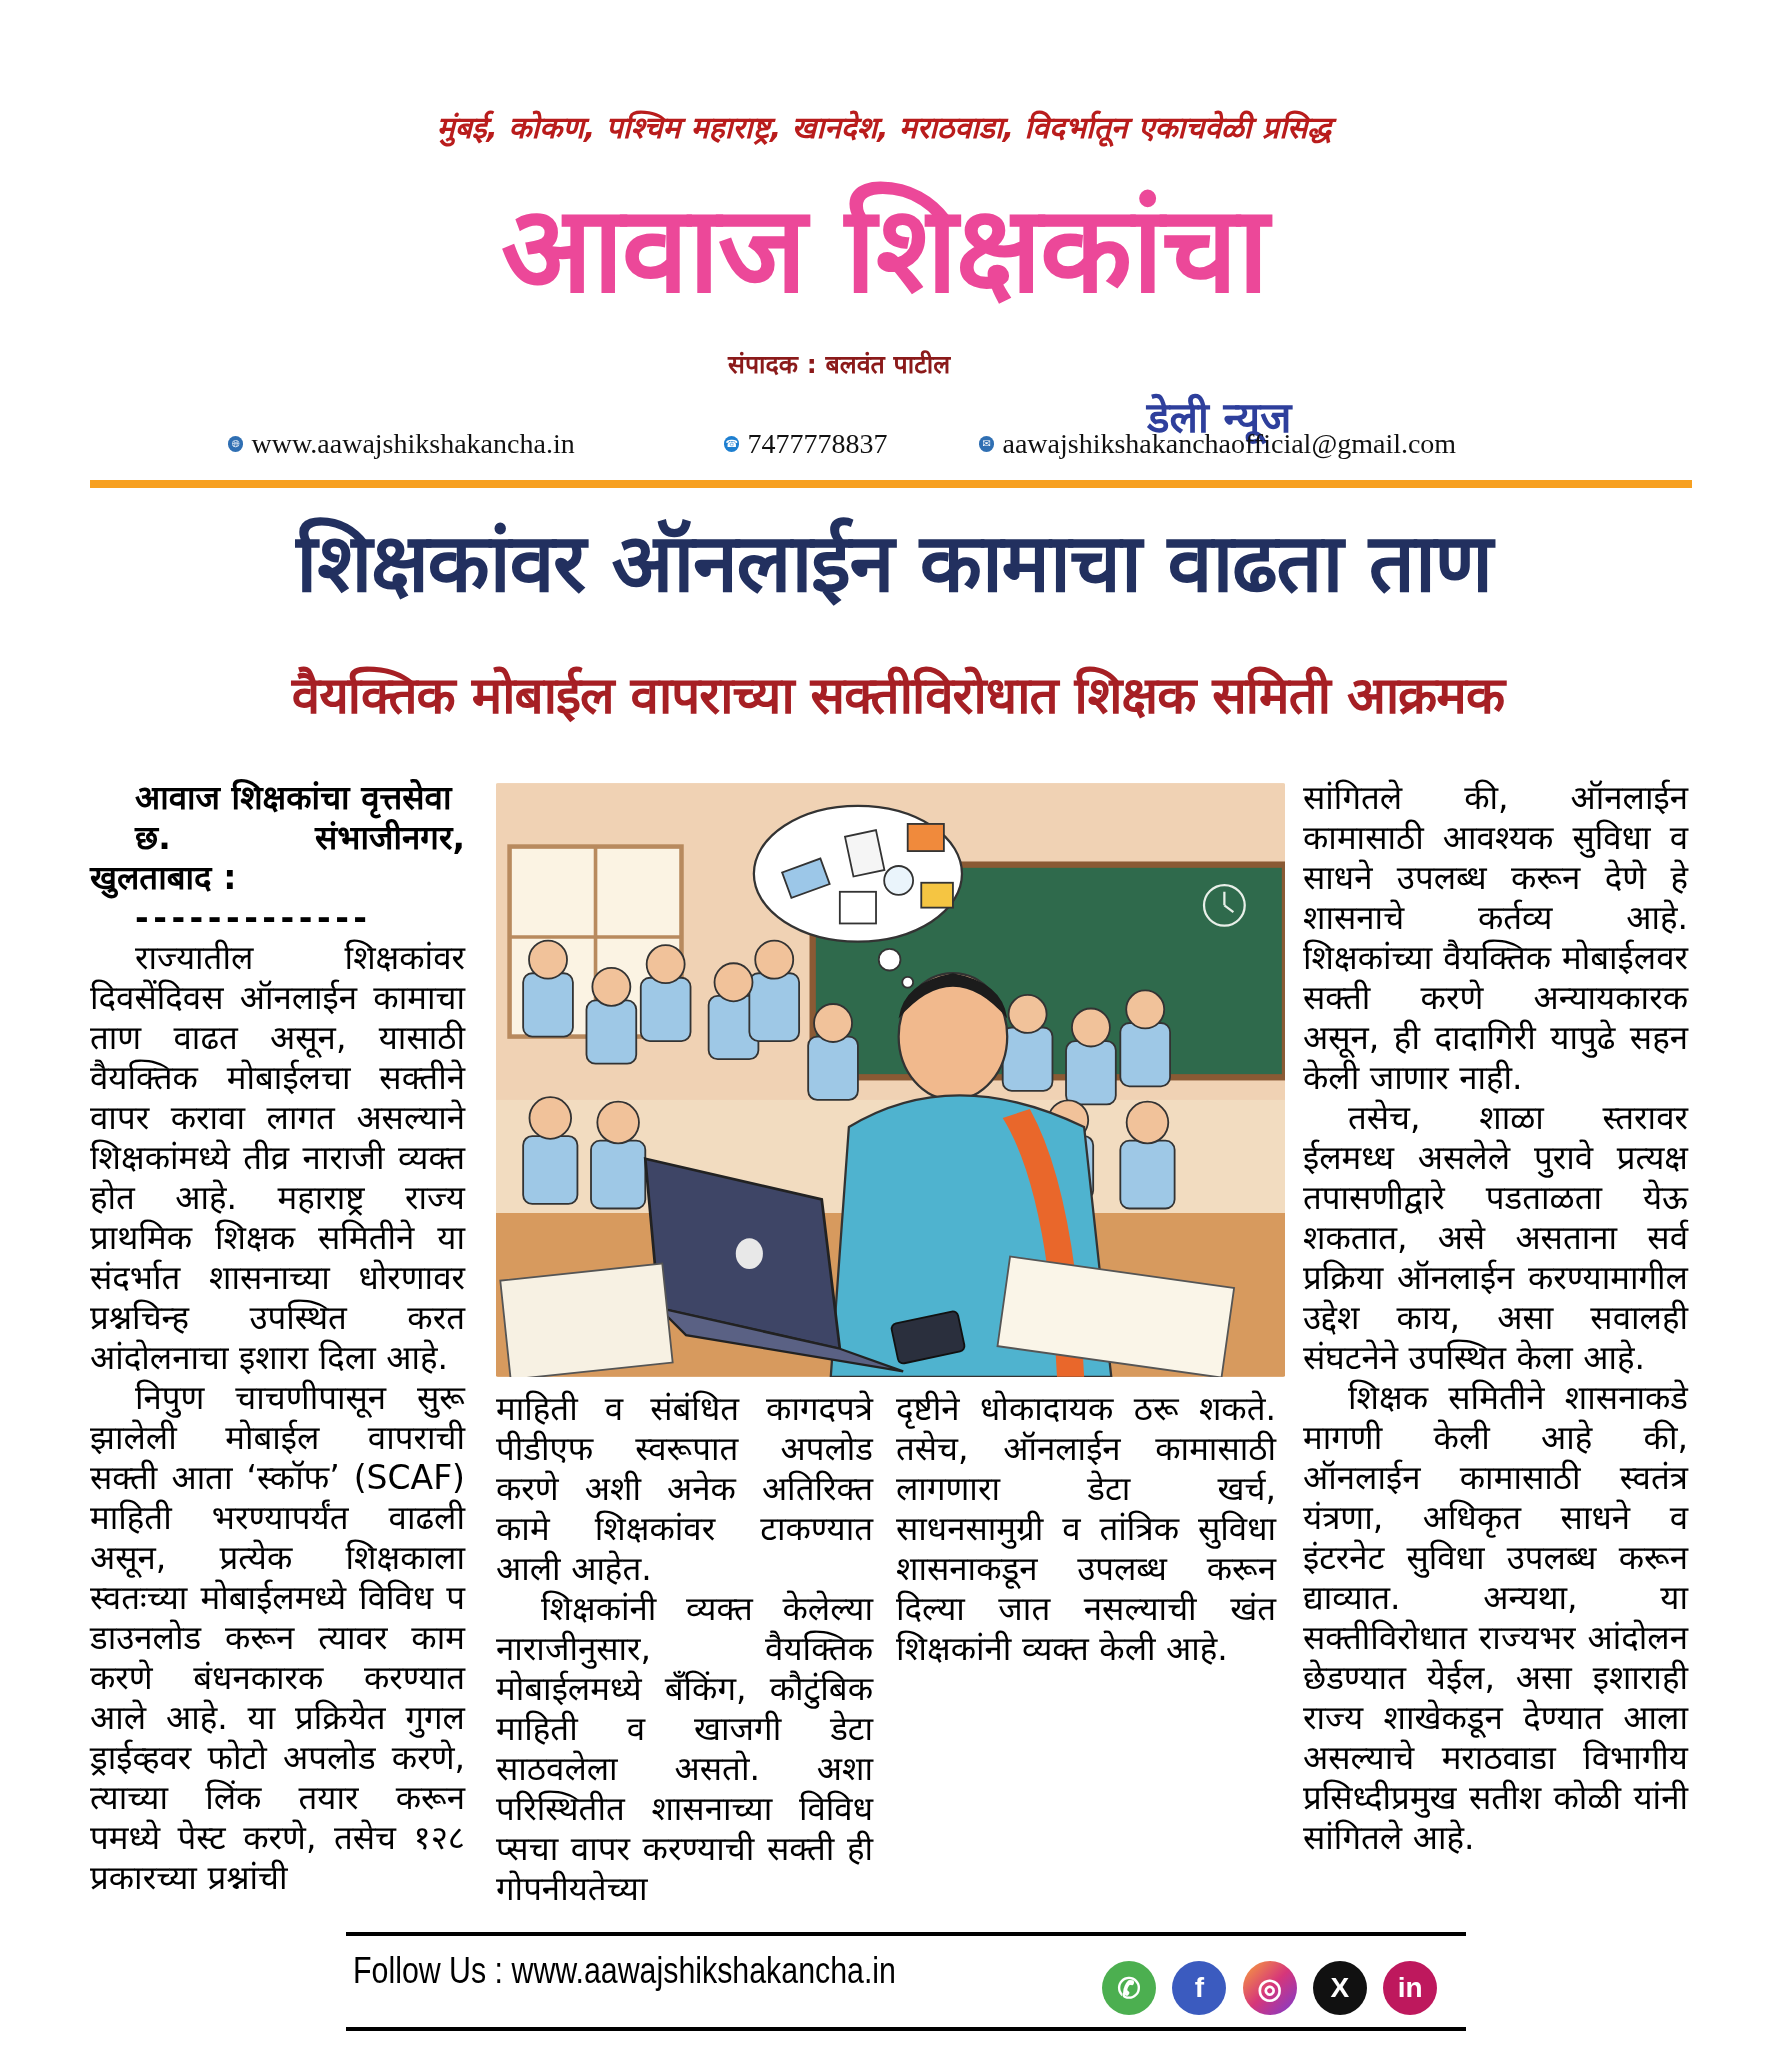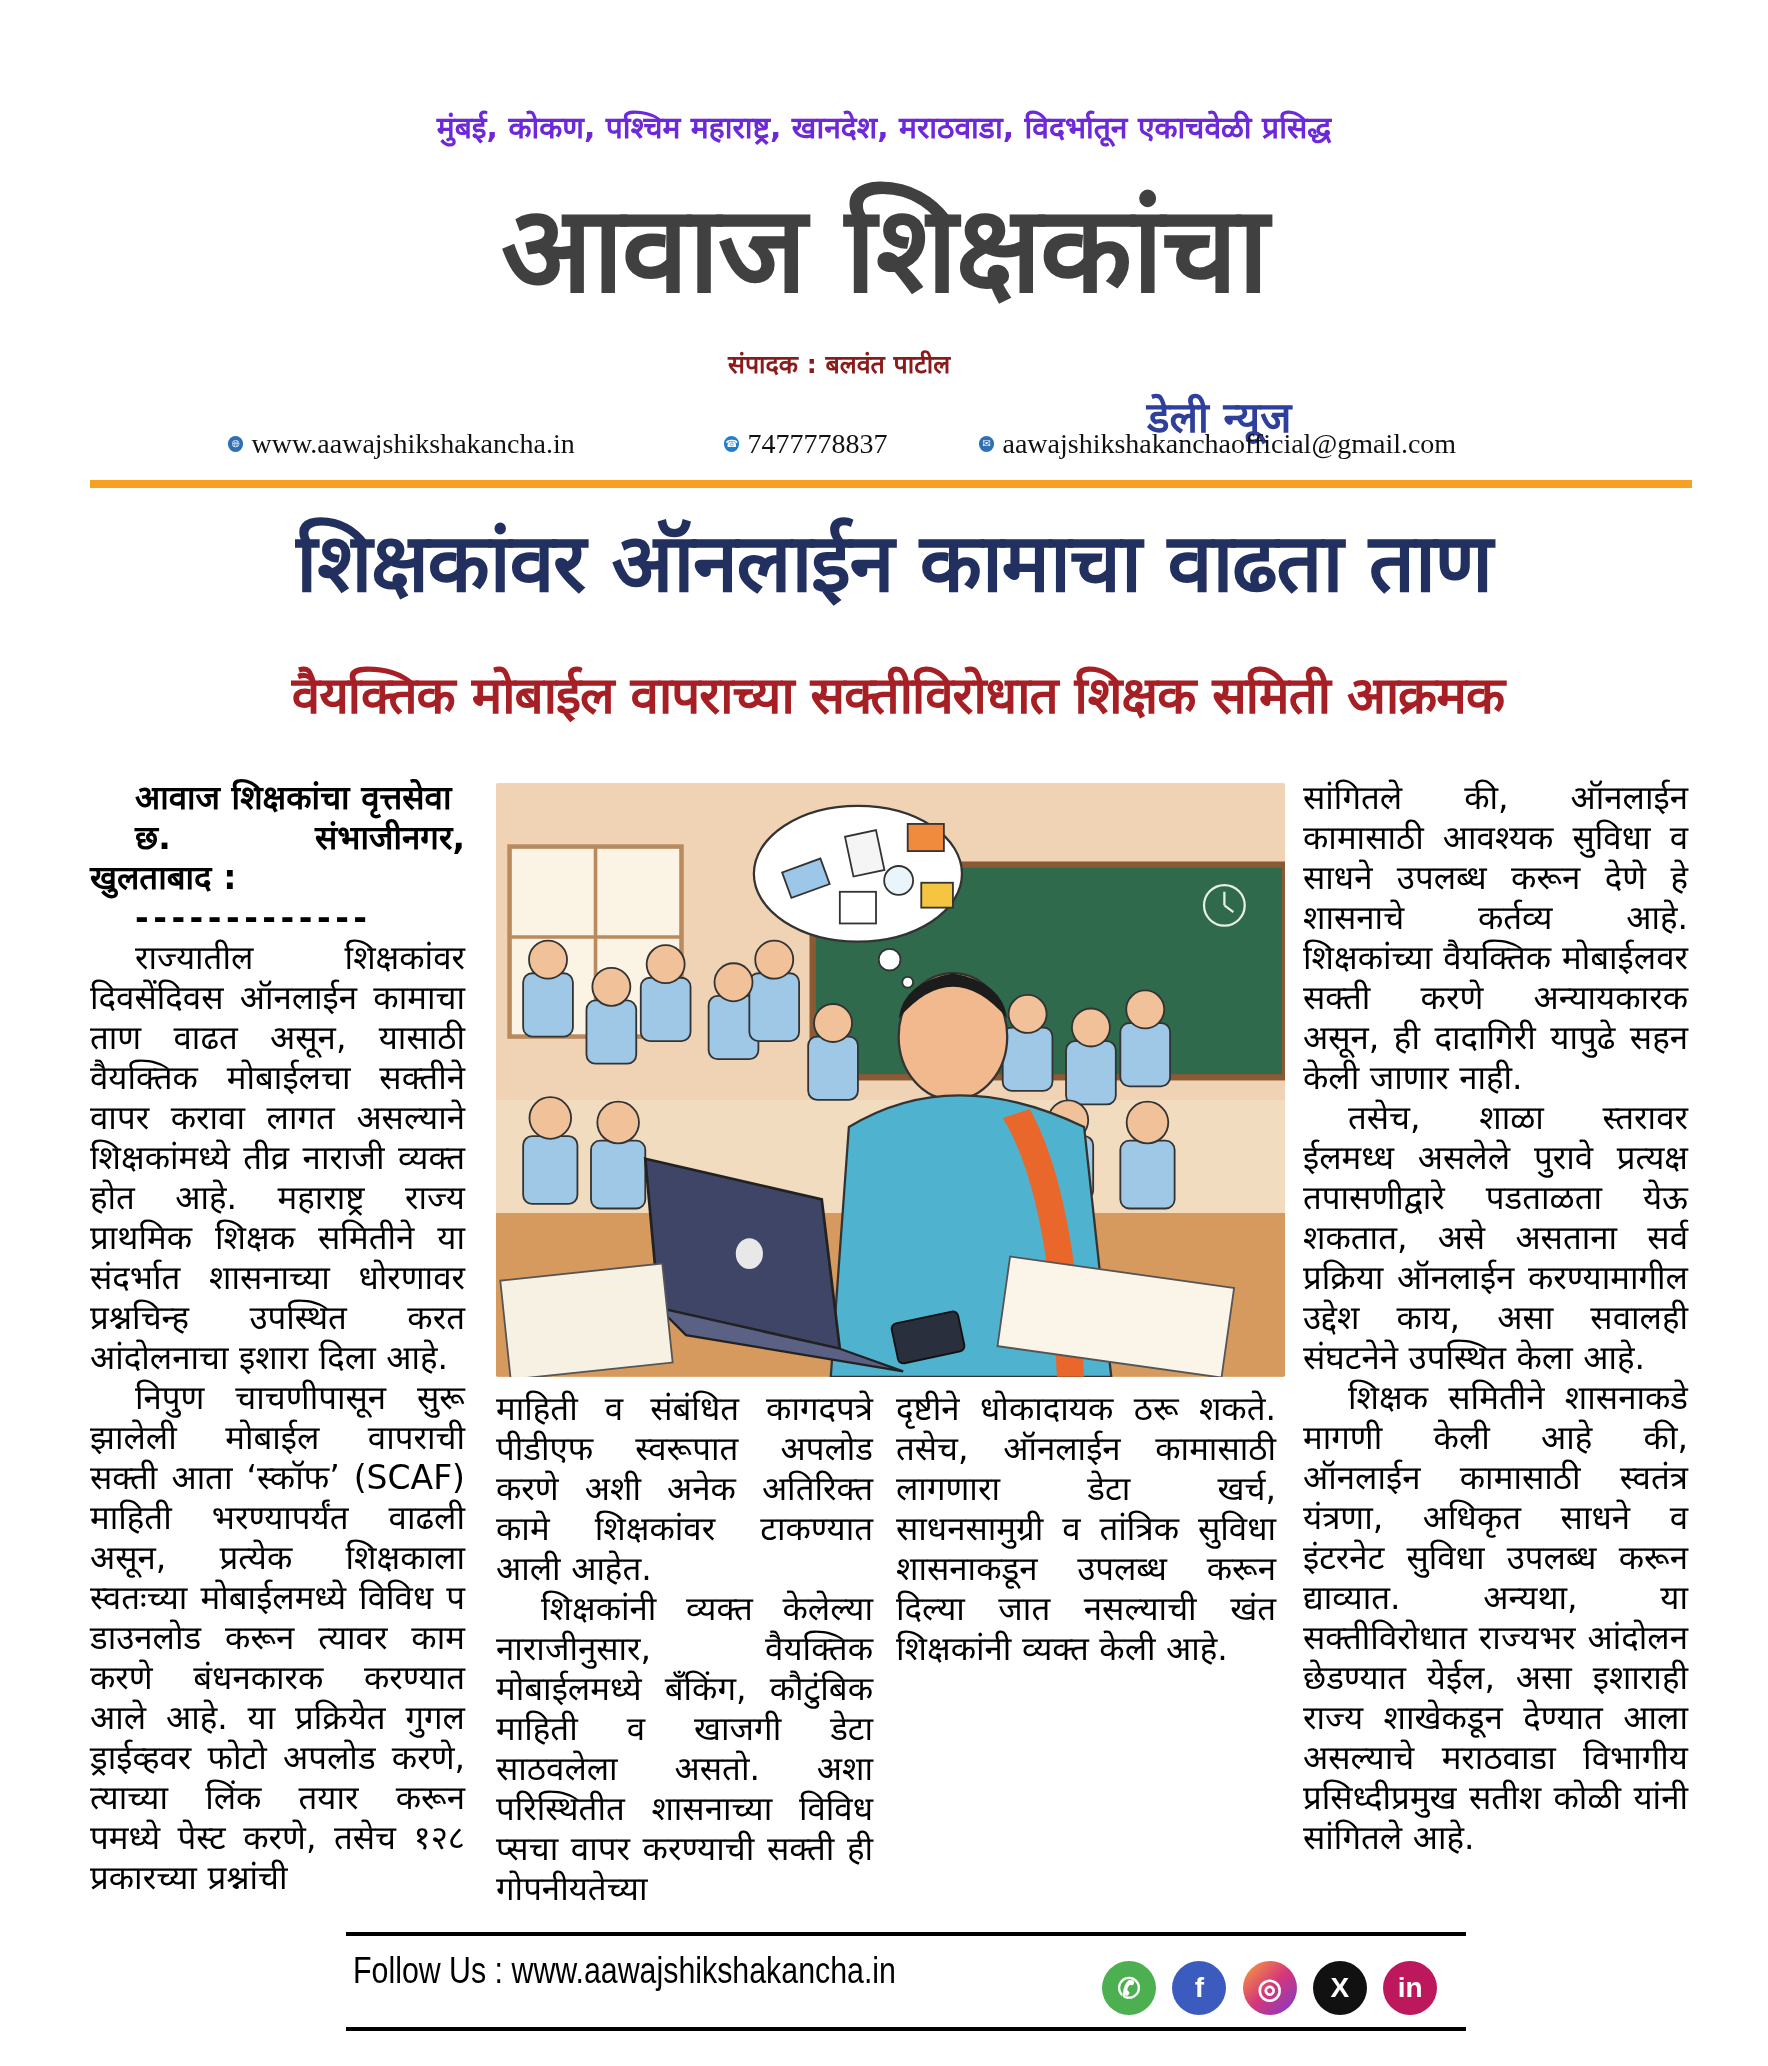--- a/index.html
+++ b/index.html
@@ -1,21 +1,21 @@
 <!DOCTYPE html>
 <html style="font-size:7.2px"><head>
 <meta charset="utf-8">
 <style>
   html, body { margin:0; padding:0; background:#ffffff; }
   body { width:1768px; height:2066px; position:relative; overflow:hidden;
          font-family:"DejaVu Sans", sans-serif; color:#000; }
   .abs { position:absolute; }
   .center { left:0; width:1768px; text-align:center; }
 
-  .tagline { top:106px; font-size:30px; font-weight:bold; color:#6d28d9; letter-spacing:0px; }
+  .tagline { top:106px; font-size:30px; font-weight:bold; color:#b91c1c; letter-spacing:0px;font-style:italic; }
   .mast { top:190px; font-size:120px; font-weight:bold; line-height:1; letter-spacing:-1.8px; }
   .editor { top:346px; left:728px; font-size:25px; font-weight:bold; }
   .daily { top:353px; left:1147px; font-size:42px; font-weight:bold;margin-top:34px; }
 
   .contact-row { top:428px; left:0; width:1768px; height:36px; }
   .contact { position:absolute; top:0; display:flex; align-items:center; gap:8.1px;
              font-family:"Liberation Serif", serif; font-size:28px; color:#111; }
   .cicon { width:15.4px; height:15.4px; border-radius:50%; display:inline-flex;
            align-items:center; justify-content:center; color:#fff; font-size:10px;
            font-family:"DejaVu Sans", sans-serif; }
@@ -40,21 +40,21 @@
   .social { top:1961px; display:flex; gap:16.3px; }
   .sicon { width:54px; height:54px; border-radius:50%; display:flex; align-items:center;
            justify-content:center; color:#fff; font-weight:bold; font-size:28px;
            font-family:"Liberation Sans", sans-serif; }
 </style>
 </head>
 <body>
 
 <div class="abs center tagline">मुंबई, कोकण, पश्चिम महाराष्ट्र, खानदेश, मराठवाडा, विदर्भातून एकाचवेळी प्रसिद्ध</div>
 
-<div class="abs center mast" style="color:#404040;">आवाज शिक्षकांचा</div>
+<div class="abs center mast" style="color:#ec4899;">आवाज शिक्षकांचा</div>
 
 <div class="abs editor" style="color:#8b1a1a;">संपादक : बलवंत पाटील</div>
 <div class="abs daily" style="color:#2e3f9c;">डेली न्यूज</div>
 
 <div class="abs contact-row">
   <div class="contact" style="left:228px;">
     <span class="cicon" style="background:#2f6fb3;">🌐︎</span>
     <span>www.aawajshikshakancha.in</span>
   </div>
   <div class="contact" style="left:724px;">

